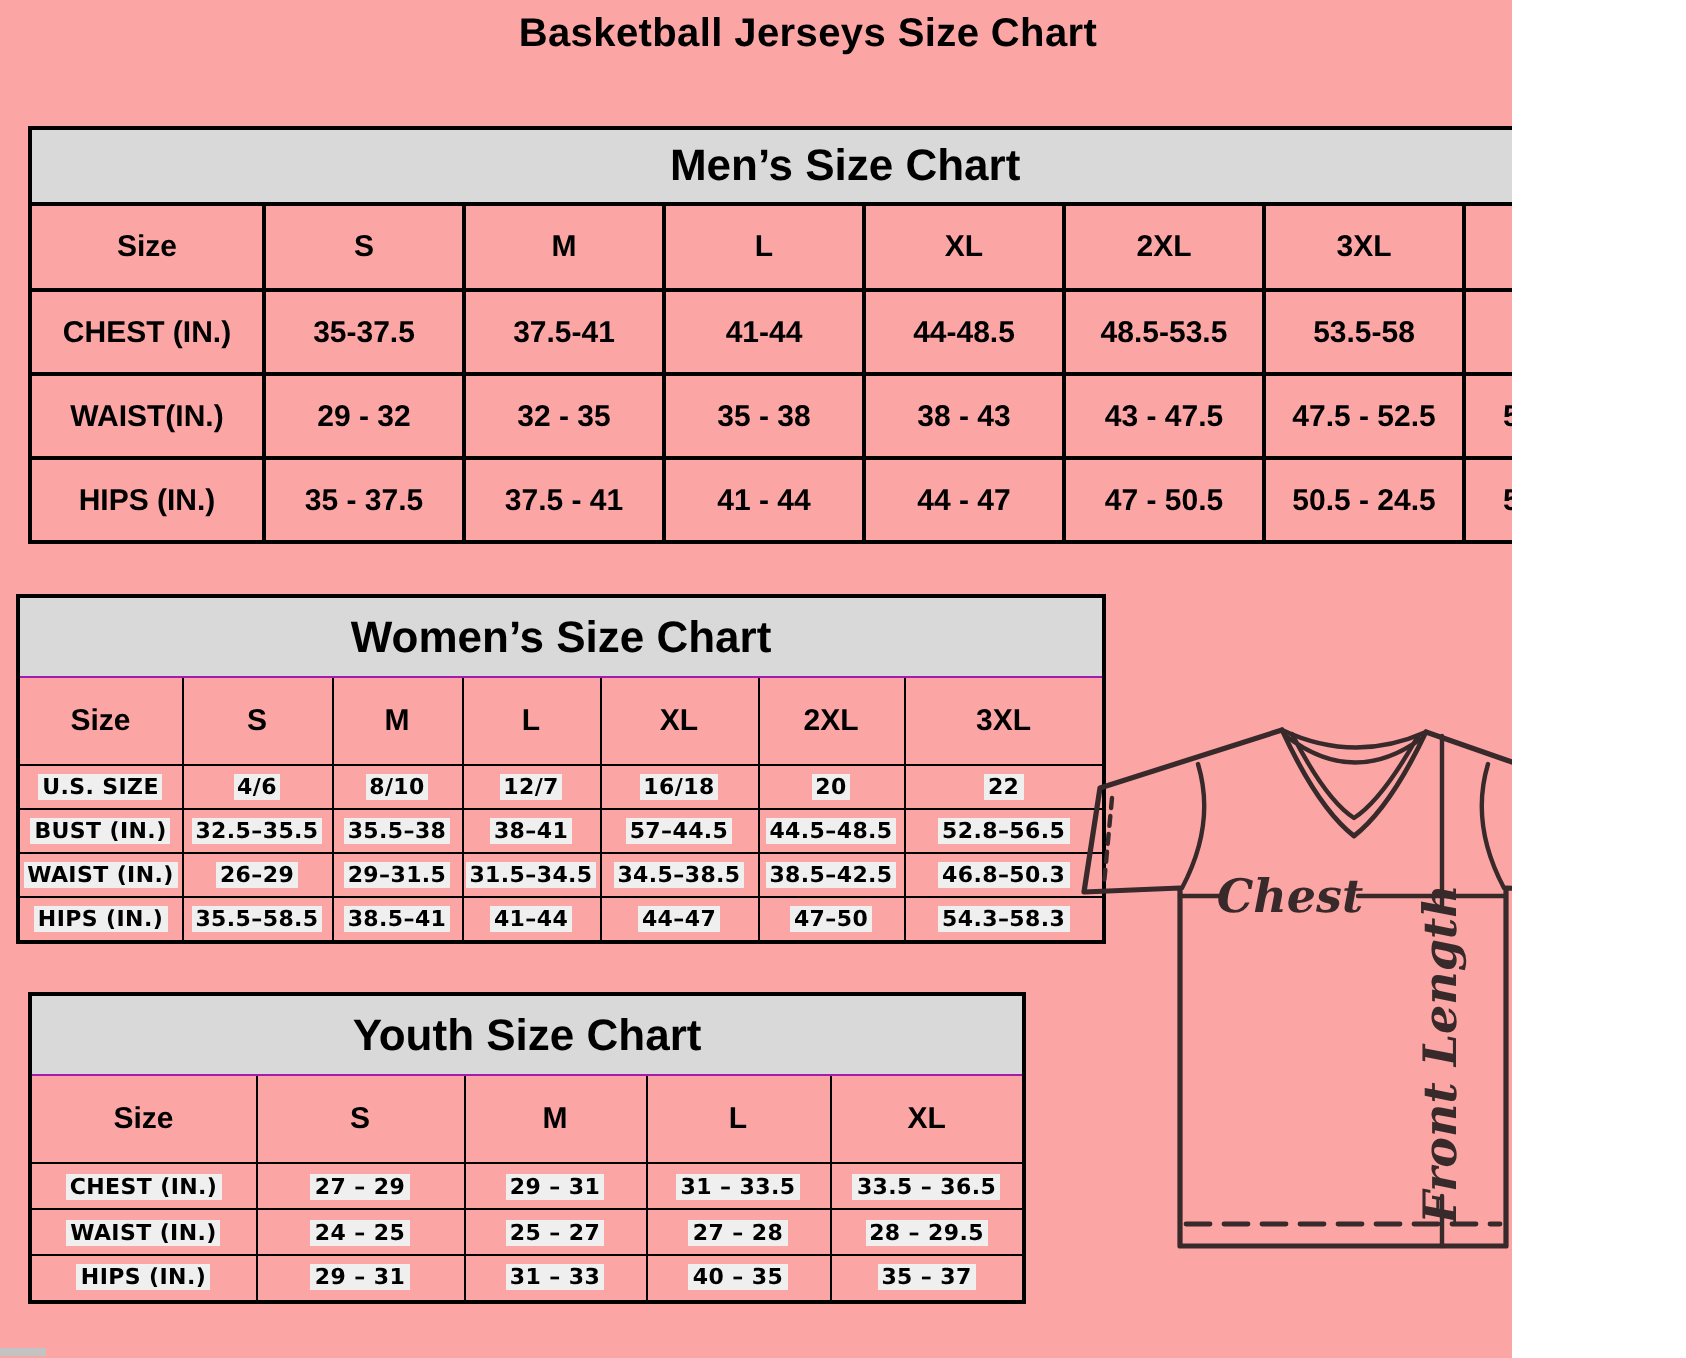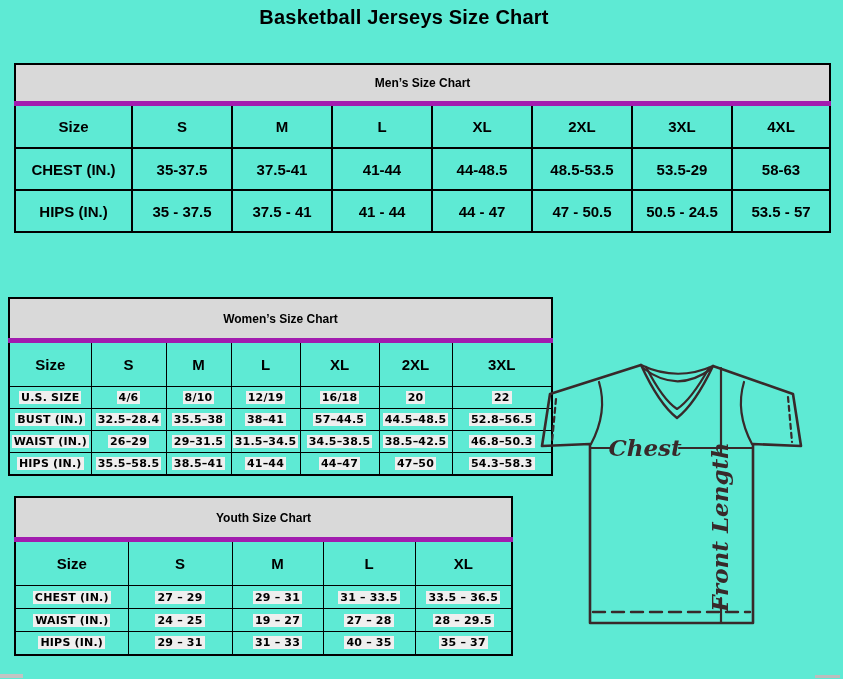--- a/index.html
+++ b/index.html
@@ -1,27 +1,27 @@
 <!DOCTYPE html>
 <html><head>
 <meta charset="utf-8">
 <style>
   html,body{margin:0;padding:0;background:#ffffff;}
   #stage{
-    position:relative;width:843px;height:679px;background:#5eead4;overflow:hidden;
+    position:relative;width:756px;height:679px;background:#fca5a5;overflow:hidden;
     font-family:"Liberation Sans",sans-serif;color:#000;
   }
   #page-title{
     position:absolute;left:0;top:6px;width:808px;text-align:center;
     font-size:20px;font-weight:bold;letter-spacing:0.2px;
   }
   .sizetable{position:absolute;}
   .sizetable table{border-collapse:collapse;table-layout:fixed;width:100%;border:2px solid #000;}
   .sizetable th,.sizetable td{border:1px solid #000;text-align:center;vertical-align:middle;padding:0;overflow:hidden;}
-  .sizetable .band th{background:#d9d9d9;font-weight:bold;font-size:12px;border-bottom:5px solid #a21caf;}
+  .sizetable .band th{background:#d9d9d9;font-weight:bold;font-size:22px;border-bottom:1px solid #a21caf;}
   .t-men th,.t-men td{border-width:2px;}
   .t-men .band th{height:36px;}
   .t-men .head th{height:41px;font-size:15px;font-weight:bold;}
   .t-men .datarow{height:42px;}
   .t-men .datarow th,.t-men .datarow td{font-size:15px;font-weight:bold;}
   .t-women .band th{height:39px;}
   .t-women .head th{height:43px;font-size:15px;font-weight:bold;}
   .t-women .datarow{height:22px;}
   .t-youth .band th{height:39px;}
   .t-youth .head th{height:43px;font-size:15px;font-weight:bold;}
@@ -73,22 +73,32 @@
             <th>3XL</th>
             <th>4XL</th>
           </tr>
           <tr class="datarow">
             <th>CHEST (IN.)</th>
             <td>35-37.5</td>
             <td>37.5-41</td>
             <td>41-44</td>
             <td>44-48.5</td>
             <td>48.5-53.5</td>
-            <td>53.5-29</td>
+            <td>53.5-58</td>
             <td>58-63</td>
+          </tr>
+          <tr class="datarow">
+            <th>WAIST(IN.)</th>
+            <td>29 - 32</td>
+            <td>32 - 35</td>
+            <td>35 - 38</td>
+            <td>38 - 43</td>
+            <td>43 - 47.5</td>
+            <td>47.5 - 52.5</td>
+            <td>52.5 - 57</td>
           </tr>
           <tr class="datarow">
             <th>HIPS (IN.)</th>
             <td>35 - 37.5</td>
             <td>37.5 - 41</td>
             <td>41 - 44</td>
             <td>44 - 47</td>
             <td>47 - 50.5</td>
             <td>50.5 - 24.5</td>
             <td>53.5 - 57</td>
@@ -118,28 +128,28 @@
             <th>M</th>
             <th>L</th>
             <th>XL</th>
             <th>2XL</th>
             <th>3XL</th>
           </tr>
           <tr class="datarow">
             <th><span class="hl">U.S. SIZE</span></th>
             <td><span class="hl">4/6</span></td>
             <td><span class="hl">8/10</span></td>
-            <td><span class="hl">12/19</span></td>
+            <td><span class="hl">12/7</span></td>
             <td><span class="hl">16/18</span></td>
             <td><span class="hl">20</span></td>
             <td><span class="hl">22</span></td>
           </tr>
           <tr class="datarow">
             <th><span class="hl">BUST (IN.)</span></th>
-            <td><span class="hl">32.5–28.4</span></td>
+            <td><span class="hl">32.5–35.5</span></td>
             <td><span class="hl">35.5–38</span></td>
             <td><span class="hl">38–41</span></td>
             <td><span class="hl">57–44.5</span></td>
             <td><span class="hl">44.5–48.5</span></td>
             <td><span class="hl">52.8–56.5</span></td>
           </tr>
           <tr class="datarow">
             <th><span class="hl">WAIST (IN.)</span></th>
             <td><span class="hl">26–29</span></td>
             <td><span class="hl">29–31.5</span></td>
@@ -184,21 +194,21 @@
           <tr class="datarow">
             <th><span class="hl">CHEST (IN.)</span></th>
             <td><span class="hl">27 – 29</span></td>
             <td><span class="hl">29 – 31</span></td>
             <td><span class="hl">31 – 33.5</span></td>
             <td><span class="hl">33.5 – 36.5</span></td>
           </tr>
           <tr class="datarow">
             <th><span class="hl">WAIST (IN.)</span></th>
             <td><span class="hl">24 – 25</span></td>
-            <td><span class="hl">19 – 27</span></td>
+            <td><span class="hl">25 – 27</span></td>
             <td><span class="hl">27 – 28</span></td>
             <td><span class="hl">28 – 29.5</span></td>
           </tr>
           <tr class="datarow">
             <th><span class="hl">HIPS (IN.)</span></th>
             <td><span class="hl">29 – 31</span></td>
             <td><span class="hl">31 – 33</span></td>
             <td><span class="hl">40 – 35</span></td>
             <td><span class="hl">35 – 37</span></td>
           </tr>

